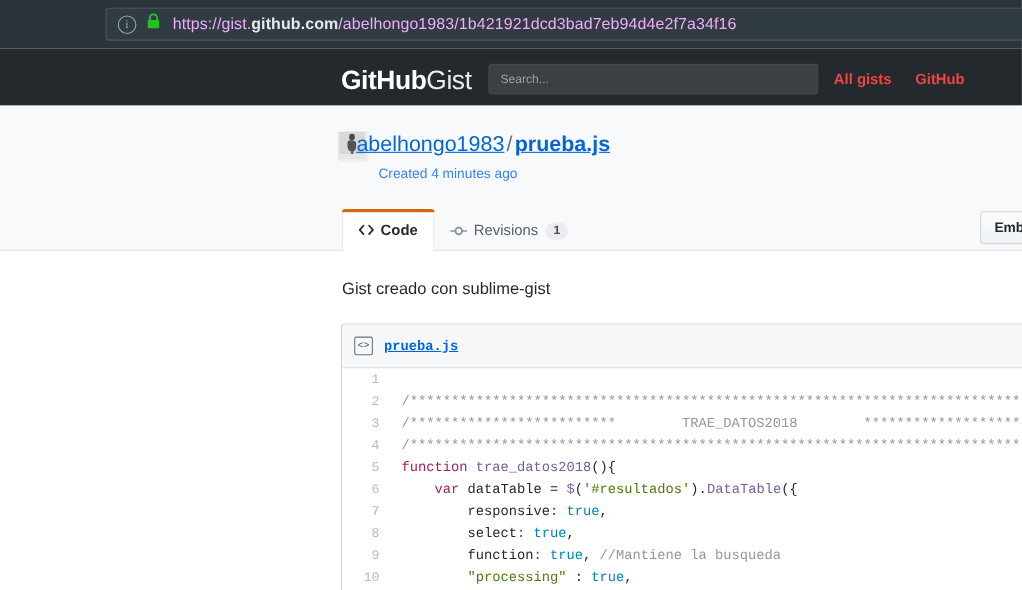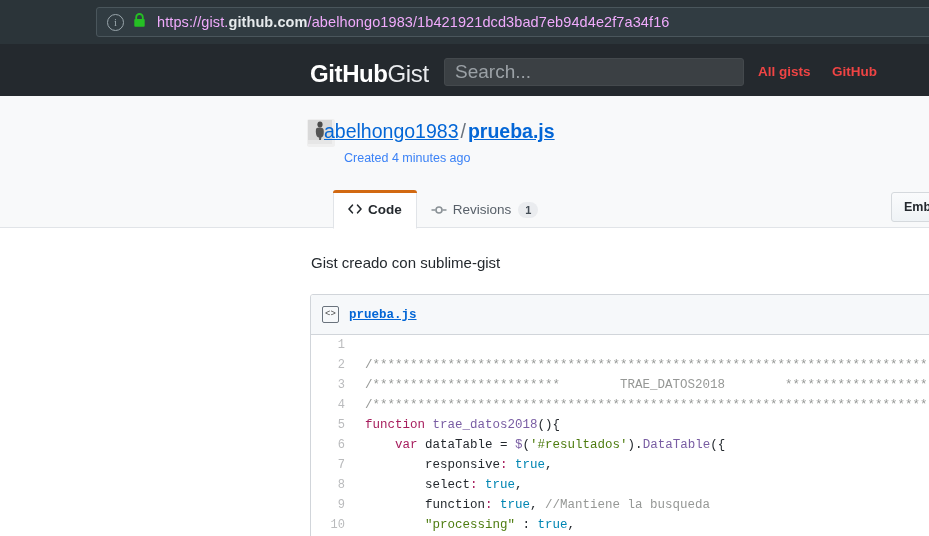--- a/index.html
+++ b/index.html
@@ -66,21 +66,21 @@
   #gist-logo .l { font-weight: normal; color: #e9ebee; }
   #search-box {
     position: absolute; left: 444px; top: 58px;
     width: 300px; height: 28px;
     background: #3b4044;
     border: 1px solid #44494d;
     border-radius: 3px;
     box-sizing: border-box;
     padding: 0 10px;
     color: #b0b6ba;
-    font-size: 19px;
+    font-size: 11px;
     font-family: "Liberation Sans", sans-serif;
     outline: none;
   }
   #search-box::placeholder { color: #9ba1a6; }
   .hdr-link {
     position: absolute; top: 64px;
     font-size: 13.5px; font-weight: bold;
     color: #ef4444;
     text-decoration: none;
     white-space: nowrap;
@@ -116,21 +116,21 @@
     position: absolute; left: 344px; top: 151px;
     font-size: 12.5px;
     color: #3b82f6;
     white-space: nowrap;
   }
 
   
   #tabs {
     position: absolute; left: 311px; top: 190px;
     height: 39px;
-    display: flex; align-items: flex-start; margin-left: 22px;
+    display: flex; align-items: flex-start;
   }
   .tab {
     position: relative;
     height: 39px;
     box-sizing: border-box;
     display: flex; align-items: center;
     padding: 0 14px;
     font-size: 13.5px;
     color: #586069;
     white-space: nowrap;

